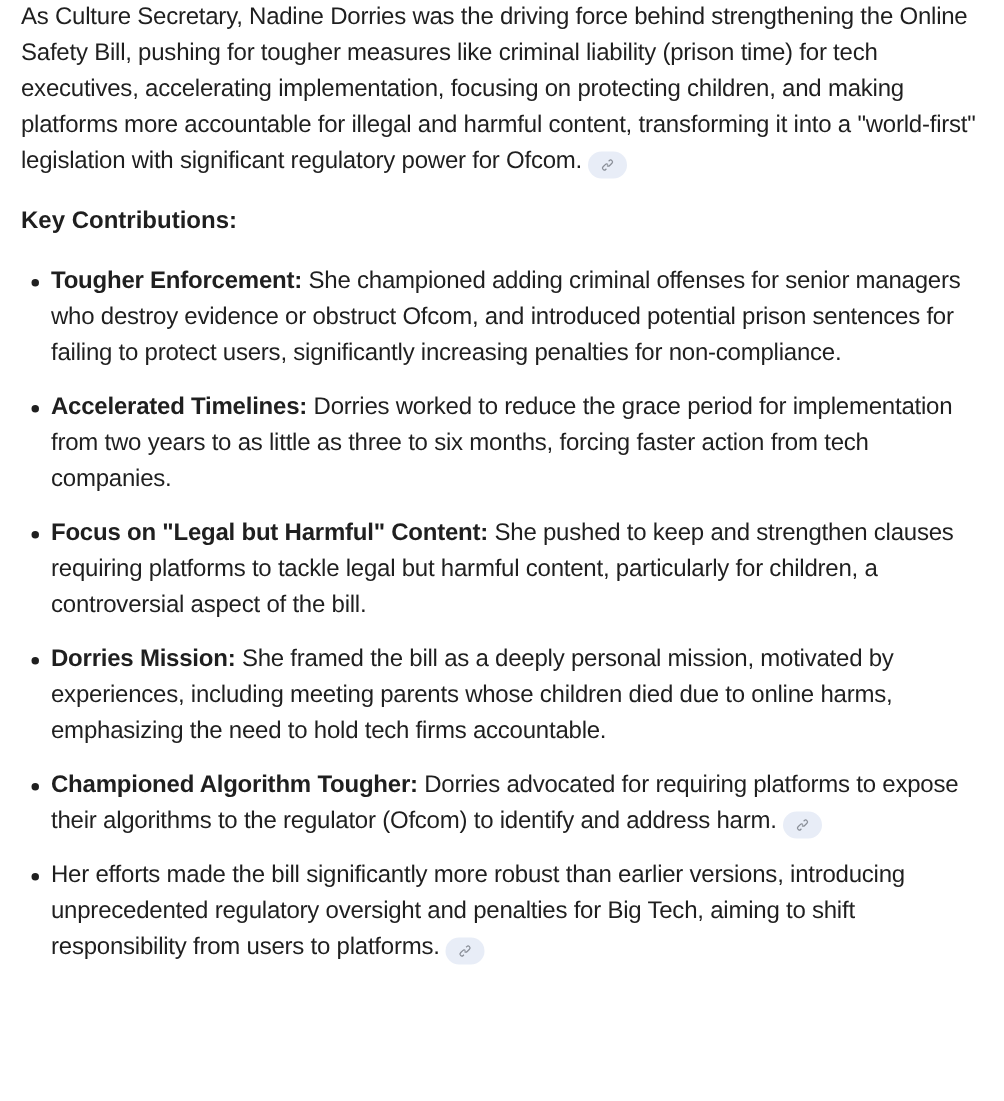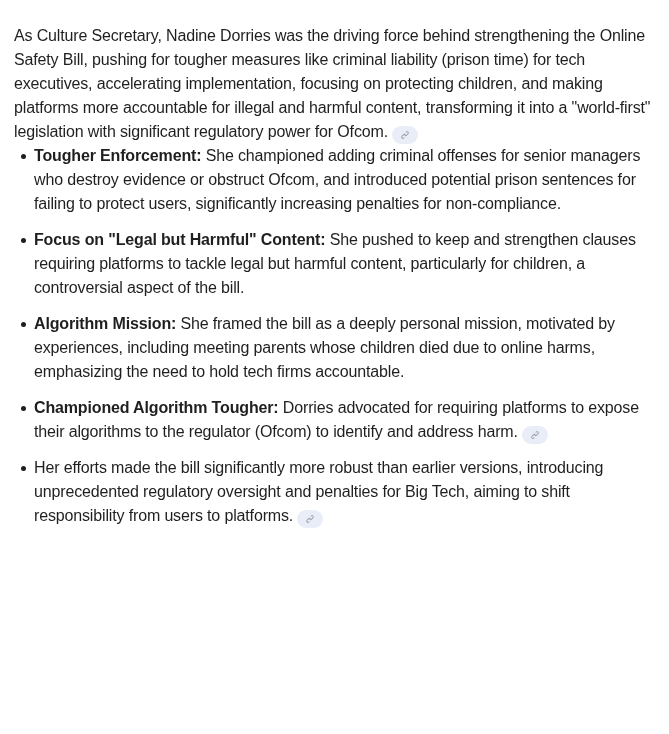--- a/index.html
+++ b/index.html
@@ -10,21 +10,21 @@
     body {
       width: 669px;
       height: 734px;
       overflow: hidden;
       font-family: "Liberation Sans", sans-serif;
       color: #1f1f1f;
       font-size: 16px;
       line-height: 24px;
     }
     .content {
-      padding: 24px 14px 0 14px;
+      padding: 0 14px 0 14px;
     }
     p {
       margin: 0;
     }
     .intro {
       letter-spacing: -0.15px;
     }
     .heading {
       font-weight: bold;
       margin-top: 16px;
@@ -75,25 +75,27 @@
 <body>
 
 <div class="content">
 
   <p class="intro"><span>As Culture Secretary, Nadine Dorries was the driving force behind strengthening the Online Safety Bill, pushing for tougher measures like criminal liability (prison time) for tech executives, accelerating implementation, focusing on protecting children, and making platforms more accountable for illegal and harmful content, transforming it into a "world-first" legislation with significant regulatory power for Ofcom.</span><span class="chip">
         <svg viewBox="0 0 24 24">
           <path d="M10.6 13.4a4 4 0 0 0 5.66 0l3.54-3.54a4 4 0 0 0-5.66-5.66l-1.06 1.06 1.41 1.41 1.06-1.06a2 2 0 1 1 2.83 2.83l-3.54 3.54a2 2 0 0 1-2.83 0z M13.4 10.6a4 4 0 0 0-5.66 0l-3.54 3.54a4 4 0 0 0 5.66 5.66l1.06-1.06-1.41-1.41-1.06 1.06a2 2 0 1 1-2.83-2.83l3.54-3.54a2 2 0 0 1 2.83 0z" fill="#8a8f98"></path>
         </svg>
       </span></p>
 
+  <p class="heading">Key Contributions:</p>
 
   <ul>
     <li><span class="lead">Tougher Enforcement:</span><span> She championed adding criminal offenses for senior managers who destroy evidence or obstruct Ofcom, and introduced potential prison sentences for failing to protect users, significantly increasing penalties for non-compliance.</span></li>
+    <li><span class="lead">Accelerated Timelines:</span><span> Dorries worked to reduce the grace period for implementation from two years to as little as three to six months, forcing faster action from tech companies.</span></li>
     <li><span class="lead">Focus on "Legal but Harmful" Content:</span><span> She pushed to keep and strengthen clauses requiring platforms to tackle legal but harmful content, particularly for children, a controversial aspect of the bill.</span></li>
-    <li><span class="lead">Algorithm Mission:</span><span> She framed the bill as a deeply personal mission, motivated by experiences, including meeting parents whose children died due to online harms, emphasizing the need to hold tech firms accountable.</span></li>
+    <li><span class="lead">Dorries Mission:</span><span> She framed the bill as a deeply personal mission, motivated by experiences, including meeting parents whose children died due to online harms, emphasizing the need to hold tech firms accountable.</span></li>
     <li><span class="lead">Championed Algorithm Tougher:</span><span> Dorries advocated for requiring platforms to expose their algorithms to the regulator (Ofcom) to identify and address harm.</span><span class="chip">
           <svg viewBox="0 0 24 24">
             <path d="M10.6 13.4a4 4 0 0 0 5.66 0l3.54-3.54a4 4 0 0 0-5.66-5.66l-1.06 1.06 1.41 1.41 1.06-1.06a2 2 0 1 1 2.83 2.83l-3.54 3.54a2 2 0 0 1-2.83 0z M13.4 10.6a4 4 0 0 0-5.66 0l-3.54 3.54a4 4 0 0 0 5.66 5.66l1.06-1.06-1.41-1.41-1.06 1.06a2 2 0 1 1-2.83-2.83l3.54-3.54a2 2 0 0 1 2.83 0z" fill="#8a8f98"></path>
           </svg>
         </span></li>
   </ul>
 
 
   <ul>
     <li><span>Her efforts made the bill significantly more robust than earlier versions, introducing unprecedented regulatory oversight and penalties for Big Tech, aiming to shift responsibility from users to platforms.</span><span class="chip">

